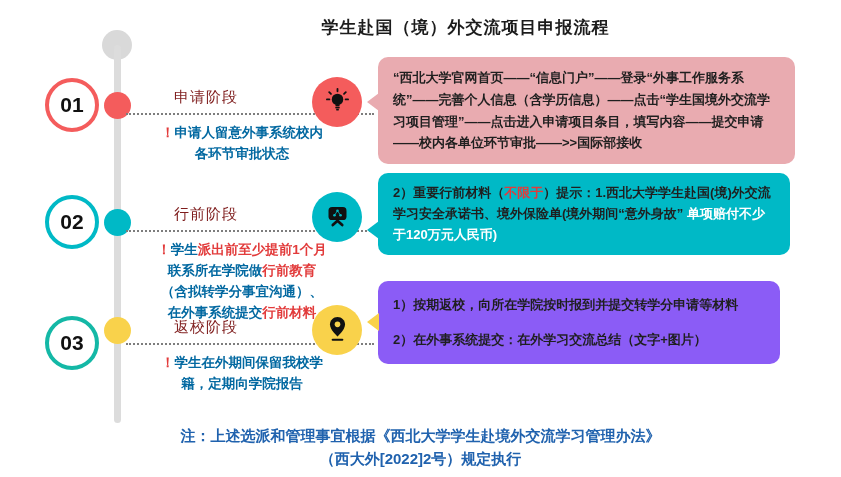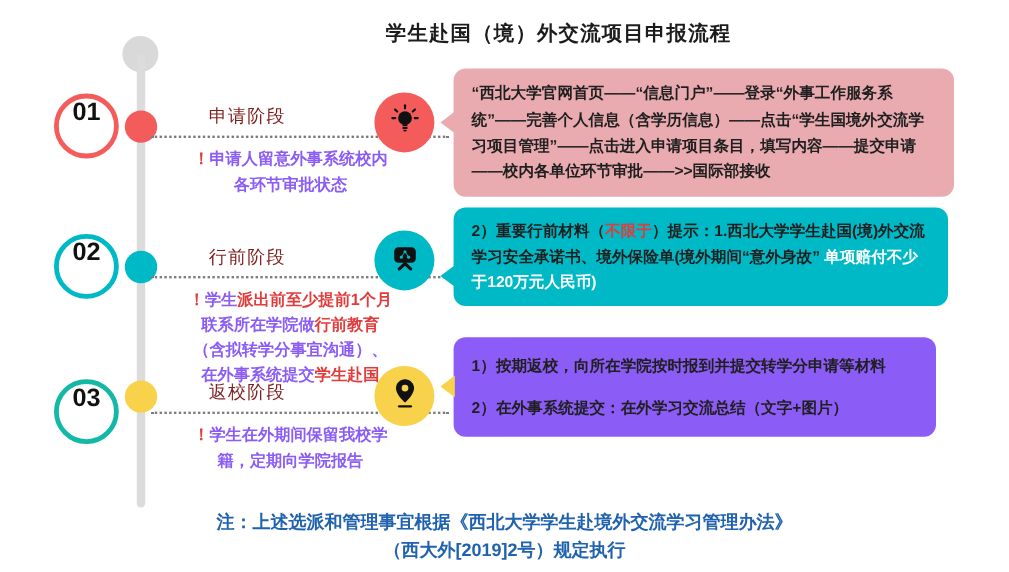--- a/index.html
+++ b/index.html
@@ -12,21 +12,21 @@
   
   .timeline-line{position:absolute;left:114px;top:45px;width:7px;height:378px;background:#dcdcdc;border-radius:4px;}
   .timeline-cap{position:absolute;left:102px;top:30px;width:30px;height:30px;border-radius:50%;background:#d9d9d9;}
   .node{position:absolute;left:104px;width:27px;height:27px;border-radius:50%;}
   .node.n1{top:92px;background:#f45c5c;}
   .node.n2{top:209px;background:#00b9c6;}
   .node.n3{top:317px;background:#f9d24b;}
 
   
   .num-circle{position:absolute;left:45px;width:46px;height:46px;border-radius:50%;
-    background:#fff;display:flex;justify-content:center;
+    background:#fff;display:flex;align-items:center;justify-content:center;
     font-size:21px;font-weight:700;color:#111;}
   .num-circle.c1{top:78px;border:4px solid #f45c5c;}
   .num-circle.c2{top:195px;border:4px solid #00b9c6;}
   .num-circle.c3{top:316px;border:4px solid #14b8a6;}
 
   
   .stage-col{position:absolute;left:126px;width:248px;}
   .stage-col.s1{top:88px;}
   .stage-col.s2{top:205px;}
   .stage-col.s3{top:318px;}
@@ -51,21 +51,21 @@
   .bubble.yellow{top:281px;width:402px;background:#8b5cf6;padding:13px 15px;}
   .bubble.yellow p + p{margin-top:13px;}
   .pointer{position:absolute;left:-11px;width:0;height:0;
     border-top:9px solid transparent;border-bottom:9px solid transparent;}
   .pointer.pk{top:36px;border-right:12px solid #e9abb0;}
   .pointer.tl{top:48px;border-right:12px solid #00b9c6;}
   .pointer.yl{top:32px;border-right:12px solid #f9d24b;}
 
   
   .seg-red{color:#e23b3b;}
-  .seg-blue{color:#8b5cf6;text-align:center;}
+  .seg-blue{color:#0369a1;text-align:center;}
   .seg-dark{color:#1f1f1f;}
   .seg-white{color:#ffffff;font-weight:700;}
   .bubble .seg-red{font-weight:700;}
 
   
   .footer-note{position:absolute;top:424px;left:0;width:841px;text-align:center;
     color:#2062ae;font-size:15px;font-weight:700;line-height:1.55;}
 </style>
 </head>
 <body>
@@ -92,21 +92,21 @@
 
   <div class="stage-col s1">
     <div class="stage-label">申请阶段</div>
     <div class="dotted-rule"></div>
     <div class="stage-note"><span class="seg-red">！</span><span class="seg-blue">申请人留意外事系统校内</span><br><span class="seg-blue">各环节审批状态</span></div>
   </div>
 
   <div class="stage-col s2">
     <div class="stage-label">行前阶段</div>
     <div class="dotted-rule"></div>
-    <div class="stage-note"><span class="seg-red">！</span><span class="seg-blue">学生</span><span class="seg-red">派出前至少提前1个月</span><br><span class="seg-blue">联系所在学院做</span><span class="seg-red">行前教育</span><br><span class="seg-blue">（含拟转学分事宜沟通）、</span><br><span class="seg-blue">在外事系统提交</span><span class="seg-red">学生赴国</span></div>
+    <div class="stage-note"><span class="seg-red">！</span><span class="seg-blue">学生</span><span class="seg-red">派出前至少提前1个月</span><br><span class="seg-blue">联系所在学院做</span><span class="seg-red">行前教育</span><br><span class="seg-blue">（含拟转学分事宜沟通）、</span><br><span class="seg-blue">在外事系统提交</span><span class="seg-red">行前材料</span></div>
   </div>
 
   <div class="stage-col s3">
     <div class="stage-label">返校阶段</div>
     <div class="dotted-rule"></div>
     <div class="stage-note"><span class="seg-red">！</span><span class="seg-blue">学生在外期间保留我校学</span><br><span class="seg-blue">籍，定期向学院报告</span></div>
   </div>
 
   <div class="icon-circle i1">
     <span>
@@ -161,16 +161,16 @@
   </div>
 
   <div class="bubble yellow">
     <div class="pointer yl"></div>
     <p><span class="seg-dark">1）按期返校，向所在学院按时报到并提交转学分申请等材料</span></p>
     <p><span class="seg-dark">2）在外事系统提交：在外学习交流总结（文字+图片）</span></p>
   </div>
 
   <div class="footer-note">
     <div>注：上述选派和管理事宜根据《西北大学学生赴境外交流学习管理办法》</div>
-    <div>（西大外[2019]2号）规定执行</div>
+    <div>（西大外[2022]2号）规定执行</div>
   </div>
 
 </div>
 
 </body></html>

